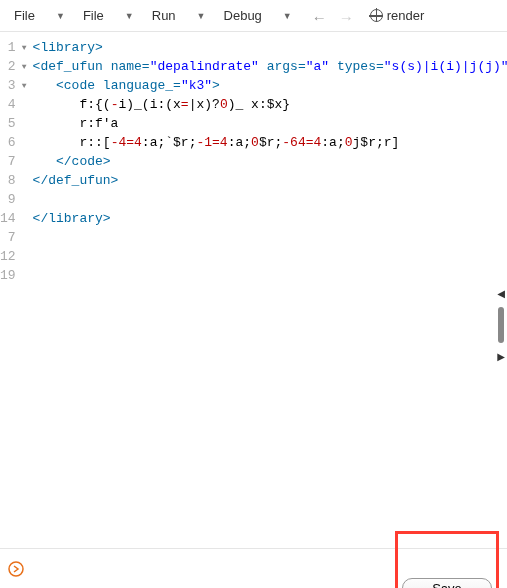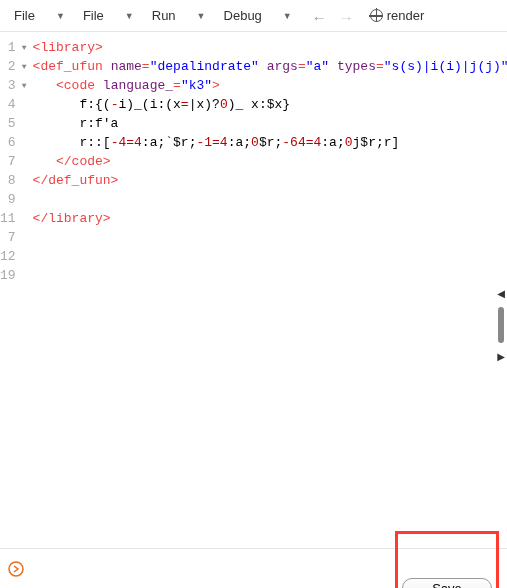--- a/index.html
+++ b/index.html
@@ -93,22 +93,22 @@
   user-select: none;
 }
 .gutter .ln { display: flex; justify-content: flex-end; align-items: center; gap: 3px; }
 .gutter .fold { font-size: 8px; color: #888; width: 8px; }
 .code {
   flex: 1;
   white-space: pre;
   color: #000;
 }
 .code-line { height: 19px; }
-.tag { color: #ef4444; }
-.attr { color: #701a75; }
+.tag { color: #0369a1; }
+.attr { color: #0369a1; }
 .str { color: #00f; }
 .k-red { color: #b00; }
 .k-black { color: #000; }
 
 .side-controls {
   position: absolute;
   right: 0;
   top: 44px;
   bottom: 40px;
   width: 14px;
@@ -230,21 +230,21 @@
         </div>
         <div class="ln">
           <span>8</span>
           <span class="fold"></span>
         </div>
         <div class="ln">
           <span>9</span>
           <span class="fold"></span>
         </div>
         <div class="ln">
-          <span>11</span>
+          <span>14</span>
           <span class="fold"></span>
         </div>
         <div class="ln">
           <span>7</span>
           <span class="fold"></span>
         </div>
         <div class="ln">
           <span>12</span>
           <span class="fold"></span>
         </div>

